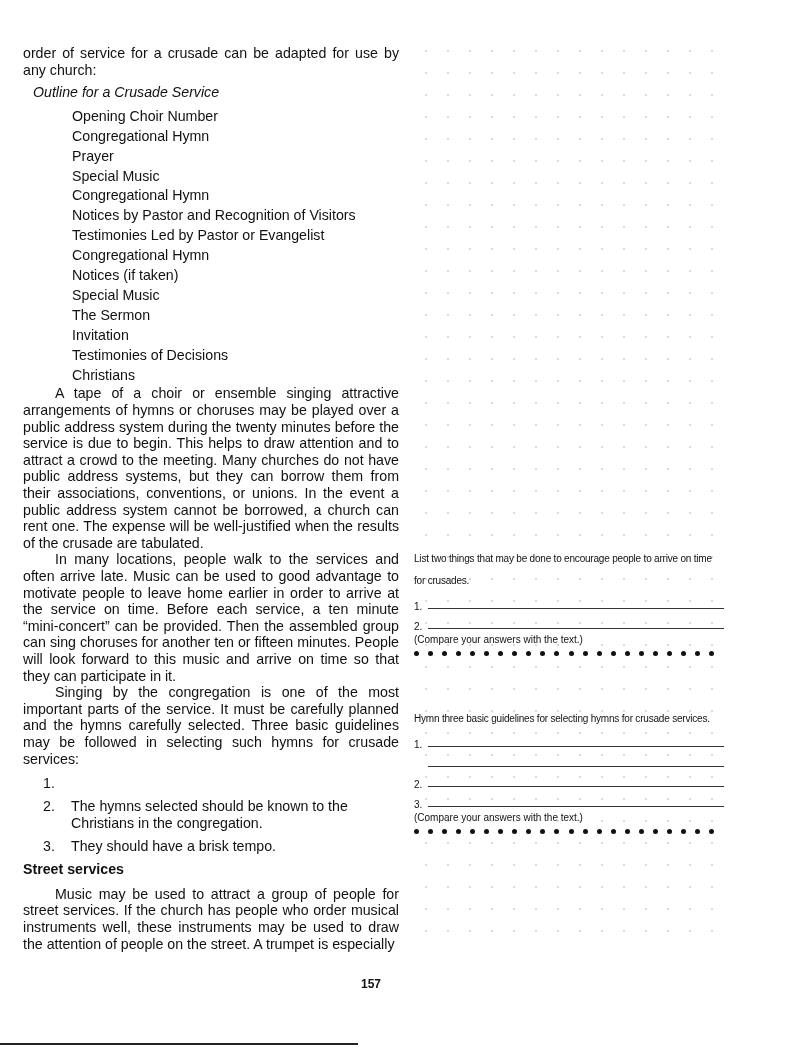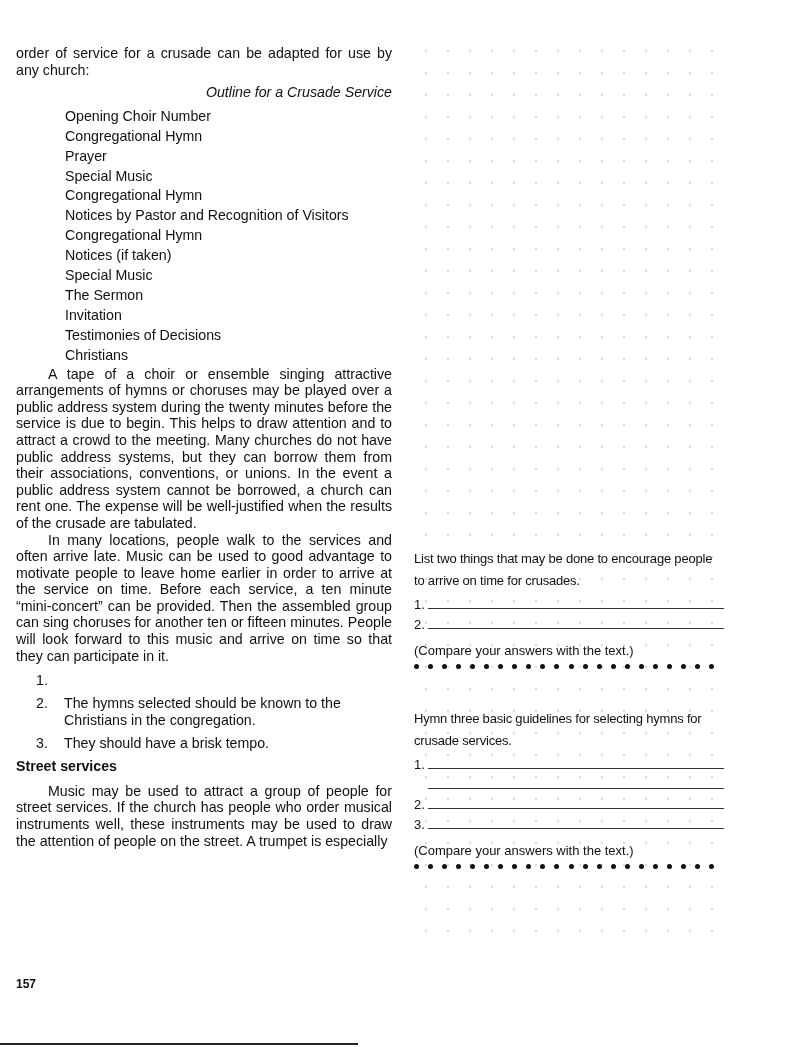--- a/index.html
+++ b/index.html
@@ -1,70 +1,72 @@
 <!DOCTYPE html>
 <html><head>
 <meta charset="utf-8">
 <style>
   html, body { margin: 0; padding: 0; background: #ffffff; }
   body { width: 799px; height: 1047px; position: relative; overflow: hidden;
          font-family: "Liberation Sans", sans-serif; color: #111; }
-  .left { position: absolute; left: 16px; top: 45px; width: 376px; font-size: 14.2px; line-height: 16.6px; }
+  .left { position: absolute; left: 23px; top: 45px; width: 376px; font-size: 14.2px; line-height: 16.6px; }
   .p { text-align: justify; margin: 0; }
   .indent { text-indent: 32px; }
-  .outline-title { font-style: italic; text-align: right; margin: 6px 0 6px 0; padding-left: 10px; }
+  .outline-title { font-style: italic; text-align: left; margin: 6px 0 6px 0; padding-left: 10px; }
   .outline { list-style: none; margin: 0; padding: 0 0 0 49px; }
   .outline li { line-height: 19.9px; }
   .guides { list-style: none; margin: 8px 0 0 0; padding: 0 0 0 20px; }
   .guides li { display: flex; margin-bottom: 6px; line-height: 17px; }
   .guides .num { width: 28px; flex: none; }
   .guides .txt { width: 310px; }
   .heading { font-weight: bold; margin: 6px 0 8px 0; }
   .dotted-bg { position: absolute; left: 415px; top: 40px; width: 315px; height: 910px;
     background-image: radial-gradient(circle, #cfcfcf 0.9px, transparent 1.3px);
     background-size: 22px 22px; opacity: 0.8; }
-  .exercise { position: absolute; left: 414px; width: 310px; font-size: 13px; color: #111; background: transparent; }
+  .exercise { position: absolute; left: 414px; width: 310px; font-size: 10px; color: #111; background: transparent; }
   .ex1 { top: 548px; }
   .ex2 { top: 708px; }
   .q { line-height: 22px; margin: 0; letter-spacing: -0.2px; }
   .ans { display: flex; align-items: flex-end; height: 20px; }
   .ans .n { width: 12px; }
   .ans .line { flex: 1; border-bottom: 1px solid #333; margin-bottom: 3px; margin-left: 2px; }
   .ans.blank .n { visibility: hidden; }
-  .compare { margin-top: 11px; }
+  .compare { margin-top: 2px; }
   .dots { display: flex; justify-content: space-between; width: 300px; margin-top: 6px; }
   .dot { width: 5px; height: 5px; border-radius: 50%; background: #111; }
-  .page-num { position: absolute; left: 16px; width: 740px; top: 977px; text-align: left; font-size: 12px; font-weight: bold; }
+  .page-num { position: absolute; left: 1px; width: 740px; top: 977px; text-align: center; font-size: 12px; font-weight: bold; }
   .bottom-rule { position: absolute; left: 0; top: 1043px; width: 358px; height: 2px; background: #222; }
 </style>
 </head>
 <body>
 
 <div class="dotted-bg"></div>
 
 <div class="left">
   <p class="p">order of service for a crusade can be adapted for use by any church:</p>
   <div class="outline-title">Outline for a Crusade Service</div>
   <ul class="outline">
     <li>Opening Choir Number</li>
     <li>Congregational Hymn</li>
     <li>Prayer</li>
     <li>Special Music</li>
     <li>Congregational Hymn</li>
     <li>Notices by Pastor and Recognition of Visitors</li>
+    <li>Testimonies Led by Pastor or Evangelist</li>
     <li>Congregational Hymn</li>
     <li>Notices (if taken)</li>
     <li>Special Music</li>
     <li>The Sermon</li>
     <li>Invitation</li>
     <li>Testimonies of Decisions</li>
     <li>Christians</li>
   </ul>
   <p class="p indent">A tape of a choir or ensemble singing attractive arrangements of hymns or choruses may be played over a public address system during the twenty minutes before the service is due to begin. This helps to draw attention and to attract a crowd to the meeting. Many churches do not have public address systems, but they can borrow them from their associations, conventions, or unions. In the event a public address system cannot be borrowed, a church can rent one. The expense will be well-justified when the results of the crusade are tabulated.</p>
   <p class="p indent">In many locations, people walk to the services and often arrive late. Music can be used to good advantage to motivate people to leave home earlier in order to arrive at the service on time. Before each service, a ten minute “mini-concert” can be provided. Then the assembled group can sing choruses for another ten or fifteen minutes. People will look forward to this music and arrive on time so that they can participate in it.</p>
+  <p class="p indent">Singing by the congregation is one of the most important parts of the service. It must be carefully planned and the hymns carefully selected. Three basic guidelines may be followed in selecting such hymns for crusade services:</p>
   <ol class="guides">
     <li>
       <span class="num">1.</span>
     </li>
     <li>
       <span class="num">2.</span>
       <span class="txt">The hymns selected should be known to the Christians in the congregation.</span>
     </li>
     <li>
       <span class="num">3.</span>

